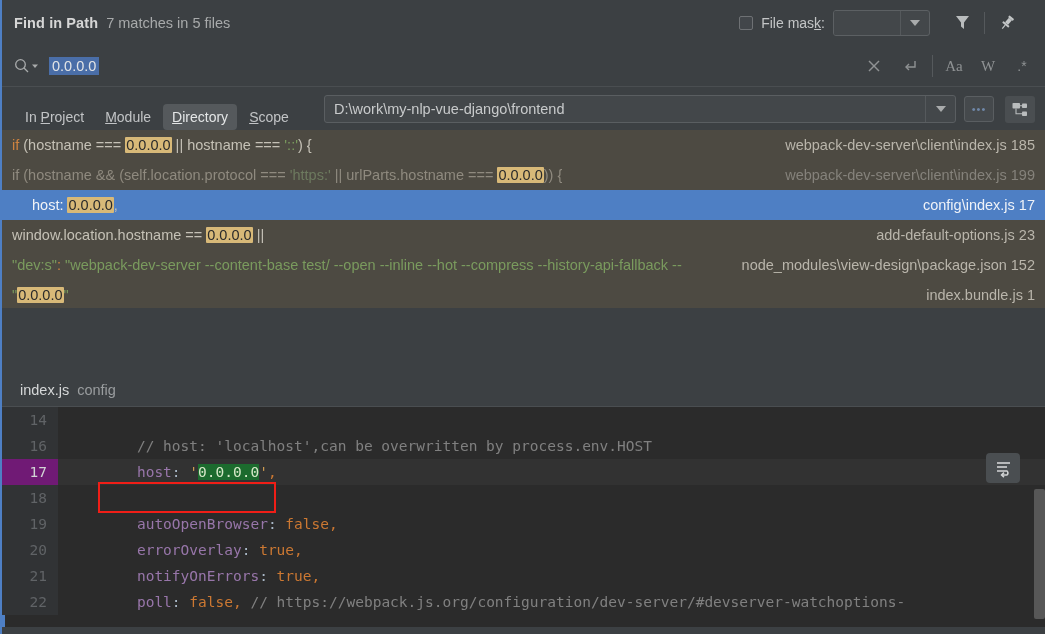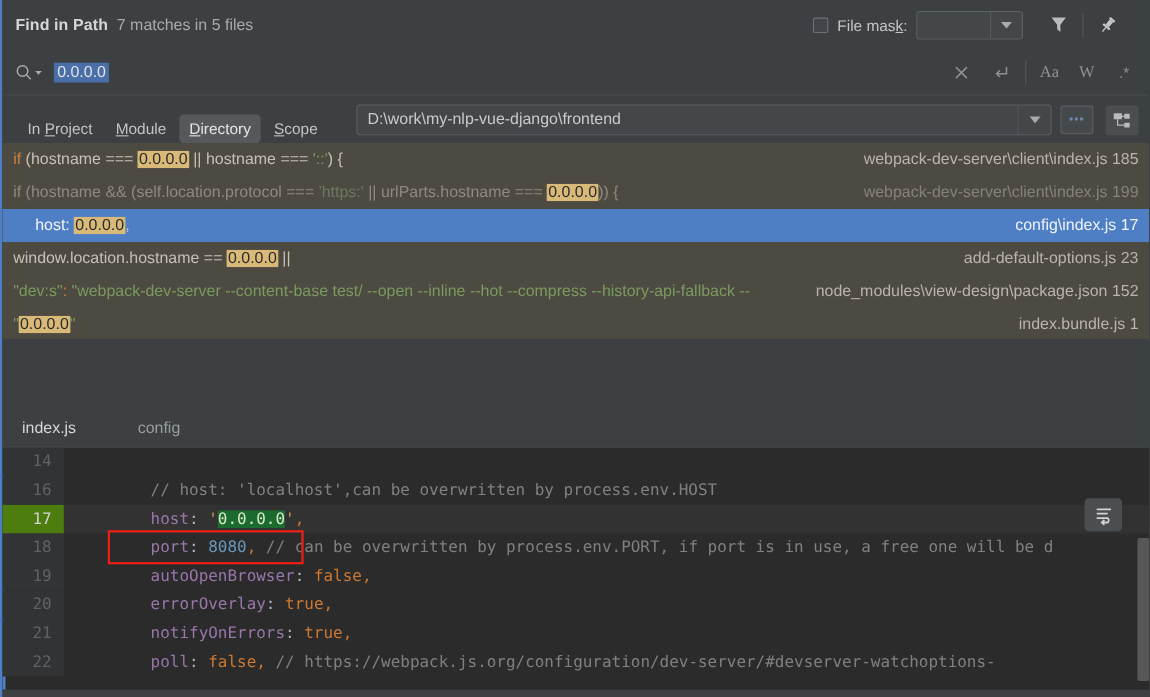--- a/index.html
+++ b/index.html
@@ -180,21 +180,20 @@
     border: 2px solid #f01e17;
     pointer-events: none;
   }
 
   
   .split-gap { height: 66px; background: #3c4043; }
   .preview-hdr {
     height: 33px; background: #3c4043;
     display: flex; align-items: center;
     border-bottom: 1px solid #4a4e51;
-    gap: 48px;
   }
   .ph-file { margin-left: 18px; font-size: 14.5px; color: #d5d7d8; }
   .ph-dir  { margin-left: 8px; font-size: 14.5px; color: #9a9d9f; }
 
   
   .editor {
     position: relative;
     height: 220px;
     background: #2b2b2b;
     overflow: hidden;
@@ -207,21 +206,21 @@
     white-space: pre;
   }
   .code-line.cur { background: #323232; }
   .gutter {
     width: 56px; min-width: 56px;
     text-align: right; padding-right: 11px;
     color: #606366; background: #313335;
     height: 26px; line-height: 26px;
     font-size: 14.5px;
   }
-  .code-line.cur .gutter { color: #d2d4d5; background: #4d7c0f; }
+  .code-line.cur .gutter { color: #d2d4d5; background: #701a75; }
   .code-body { padding-left: 44px; color: #a9b7c6; }
   .c-com  { color: #808080; }
   .c-key  { color: #9876aa; }
   .c-str  { color: #cc9a52; }
   .c-num  { color: #6897bb; }
   .c-op   { color: #cc7832; }
   .c-sel  { background: #1c6b2e; color: #d6e8c8; }
   .c-pln  { color: #a9b7c6; }
 
   .wrap-btn {
@@ -375,21 +374,21 @@
     <div class="ph-file">index.js</div>
     <div class="ph-dir">config</div>
   </div>
 
   <div class="editor">
     <div class="ed-leftmark"></div>
 
     <div class="code-line"><div class="gutter">14</div><div class="code-body"></div></div>
       <div class="code-line"><div class="gutter">16</div><div class="code-body"><span class="c-com">    // host: 'localhost',can be overwritten by process.env.HOST</span></div></div>
       <div class="code-line cur"><div class="gutter">17</div><div class="code-body"><span class="c-pln">    </span><span class="c-key">host</span><span class="c-pln">: </span><span class="c-str">'</span><span class="c-sel">0.0.0.0</span><span class="c-str">'</span><span class="c-op">,</span></div></div>
-      <div class="code-line"><div class="gutter">18</div><div class="code-body"><span class="c-pln">    </span><span class="c-key">port</span><span class="c-pln">: </span><span class="c-num">8080</span><span class="c-op">,</span><span class="c-com"> // can be overwritten by process.env.PORT, if port is in use, a free one will be d</span></div></div>
+      <div class="code-line"><div class="gutter">18</div></div>
       <div class="code-line"><div class="gutter">19</div><div class="code-body"><span class="c-pln">    </span><span class="c-key">autoOpenBrowser</span><span class="c-pln">: </span><span class="c-op">false</span><span class="c-op">,</span></div></div>
       <div class="code-line"><div class="gutter">20</div><div class="code-body"><span class="c-pln">    </span><span class="c-key">errorOverlay</span><span class="c-pln">: </span><span class="c-op">true</span><span class="c-op">,</span></div></div>
       <div class="code-line"><div class="gutter">21</div><div class="code-body"><span class="c-pln">    </span><span class="c-key">notifyOnErrors</span><span class="c-pln">: </span><span class="c-op">true</span><span class="c-op">,</span></div></div>
       <div class="code-line"><div class="gutter">22</div><div class="code-body"><span class="c-pln">    </span><span class="c-key">poll</span><span class="c-pln">: </span><span class="c-op">false</span><span class="c-op">,</span><span class="c-com"> // https://webpack.js.org/configuration/dev-server/#devserver-watchoptions-</span></div></div>
       <div class="wrap-btn">
       <svg width="19" height="19" viewBox="0 0 19 19">
         <line x1="3" y1="4" x2="16" y2="4" stroke="#d2d4d5" stroke-width="1.6"></line>
         <line x1="3" y1="8" x2="13" y2="8" stroke="#d2d4d5" stroke-width="1.6"></line>
         <path d="M3 12 L13 12 A2.6 2.6 0 0 1 13 16 L8 16" fill="none" stroke="#d2d4d5" stroke-width="1.6"></path>
         <polyline points="10,13.6 7.6,16 10,18.2" fill="none" stroke="#d2d4d5" stroke-width="1.6"></polyline>

